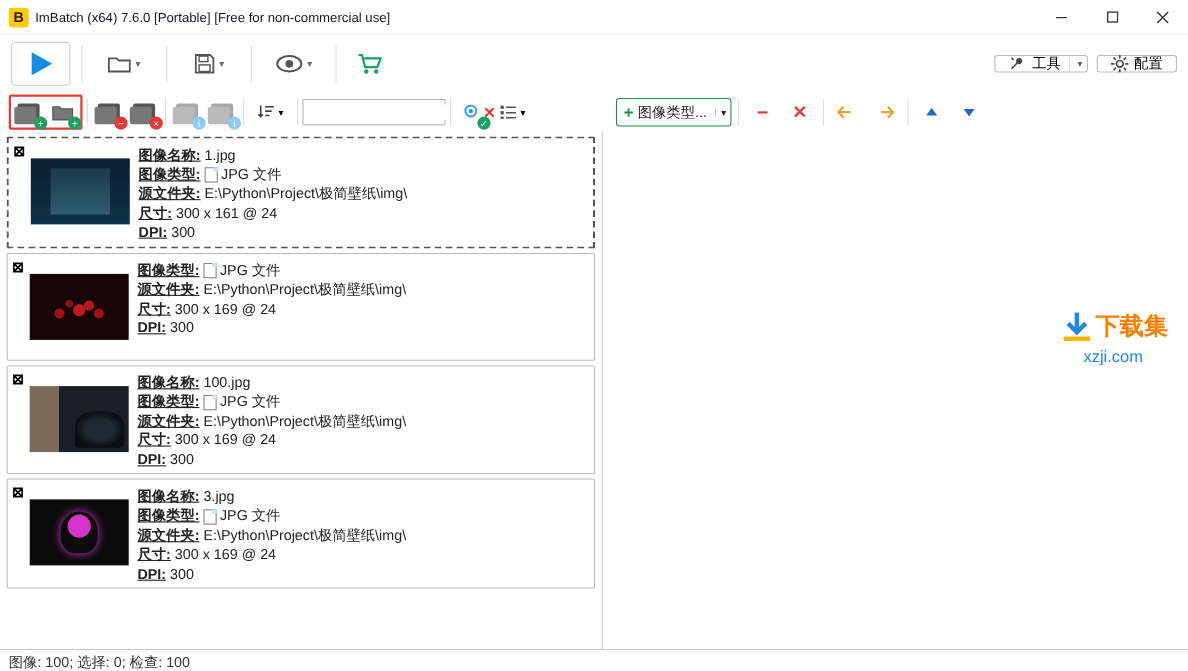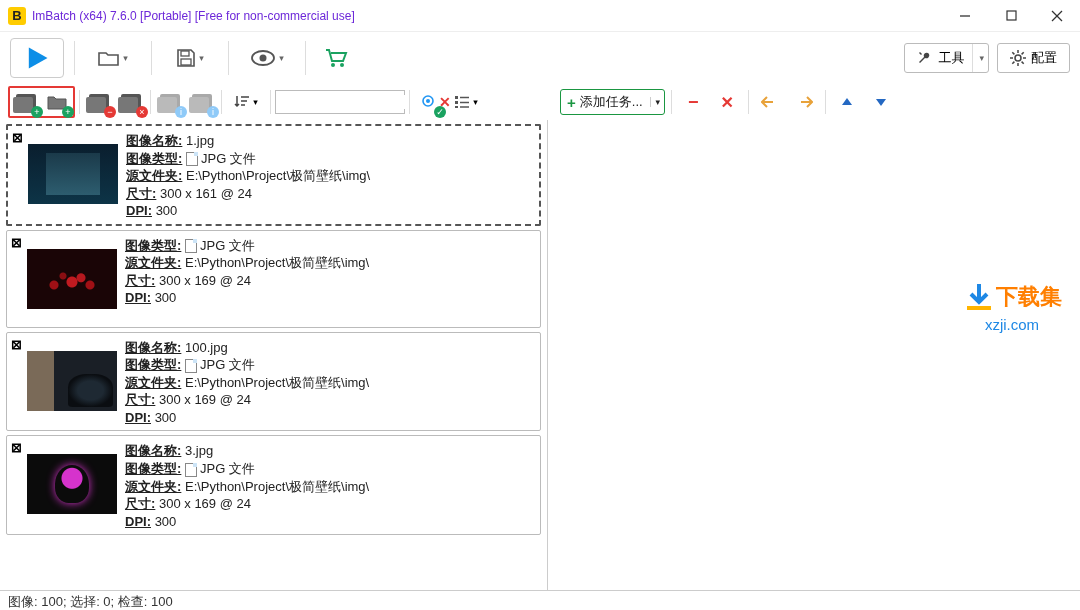--- a/index.html
+++ b/index.html
@@ -1,32 +1,32 @@
 <!DOCTYPE html>
 <html><head>
 <meta charset="utf-8">
 <style>
 * { box-sizing: border-box; margin: 0; padding: 0; font-family: "Microsoft YaHei", "Segoe UI", sans-serif; }
 body { width: 1080px; height: 610px; background: #fff; overflow: hidden; position: relative; }
 
 
 .titlebar { height: 32px; display: flex; align-items: center; padding: 0 0 0 8px; background: #fff; border-bottom: 1px solid #eee; }
 .titlebar .app-icon { width: 18px; height: 18px; background: #ffcc00; border-radius: 3px; display: flex; align-items: center; justify-content: center; color: #222; font-weight: bold; font-size: 13px; margin-right: 6px; }
-.titlebar .title { font-size: 12px; color: #6d28d9; flex: 1; }
+.titlebar .title { font-size: 12px; color: #0f172a; flex: 1; }
 .titlebar .winbtn { width: 46px; height: 32px; display: flex; align-items: center; justify-content: center; font-size: 14px; color: #333; cursor: pointer; }
 
 
 .maintoolbar { height: 52px; display: flex; align-items: center; padding: 6px 10px; gap: 8px; }
 .big-play { width: 54px; height: 40px; border: 1px solid #ccc; border-radius: 4px; display: flex; align-items: center; justify-content: center; cursor: pointer; }
 .big-play svg { width: 28px; height: 28px; color: #0d8ee7; }
 .sep-v { width: 1px; height: 34px; background: #ddd; margin: 0 2px; }
 .tbtn { width: 40px; height: 40px; display: flex; align-items: center; justify-content: center; border: 1px solid transparent; border-radius: 3px; cursor: pointer; color: #444; }
 .tbtn.dropdown { width: 56px; }
 .tbtn .caret { margin-left: 3px; font-size: 9px; color: #666; }
-.rbtn { height: 30px; border: 1px solid #bbb; border-radius: 3px; background: #fff; display: flex; align-items: center; justify-content: center; gap: 5px; padding: 0 12px; font-size: 13px; cursor: pointer; }
+.rbtn { height: 16px; border: 1px solid #bbb; border-radius: 3px; background: #fff; display: flex; align-items: center; justify-content: center; gap: 5px; padding: 0 12px; font-size: 13px; cursor: pointer; }
 .rbtn.split { padding-right: 4px; }
 .rbtn .caret { font-size: 9px; color: #666; border-left: 1px solid #ddd; padding-left: 6px; margin-left: 3px; height: 100%; display: flex; align-items: center; }
 .spacer { flex: 1; }
 
 
 .subrow { height: 36px; display: flex; align-items: center; padding: 0 8px; gap: 4px; }
 .subrow-left { display: flex; align-items: center; gap: 2px; flex: 0 0 540px; }
 .subrow-right { display: flex; align-items: center; gap: 4px; flex: 1; padding-left: 8px; }
 .sbtn { width: 30px; height: 28px; display: flex; align-items: center; justify-content: center; border: 1px solid transparent; border-radius: 2px; cursor: pointer; position: relative; }
 .sbtn.sort { width: 40px; }
@@ -240,21 +240,21 @@
           <line x1="6" y1="7.5" x2="15" y2="7.5" stroke="#555" stroke-width="1.5"></line>
           <line x1="6" y1="12" x2="15" y2="12" stroke="#555" stroke-width="1.5"></line>
         </svg>
       <span class="caret" style="margin-left:3px;font-size:9px">▾</span>
     </div>
   </div>
 
   <div class="subrow-right">
     <div class="add-task">
       <span class="plus">+</span>
-      <span>添加任务...</span>
+      <span>图像类型...</span>
       <span class="caret">▾</span>
     </div>
     <div class="vsep"></div>
     <div class="sbtn" style="color:#e53935;font-size:18px;font-weight:bold">−</div>
     <div class="sbtn" style="color:#e53935;font-size:16px;font-weight:bold">✕</div>
     <div class="vsep"></div>
     <div class="sbtn">
       <svg width="18" height="14" viewBox="0 0 18 14">
           <path d="M6 2 l-5 5 l5 5 M1 7 h11 a5 5 0 0 1 0 0" fill="none" stroke="#e8a23a" stroke-width="2"></path>
         </svg>

